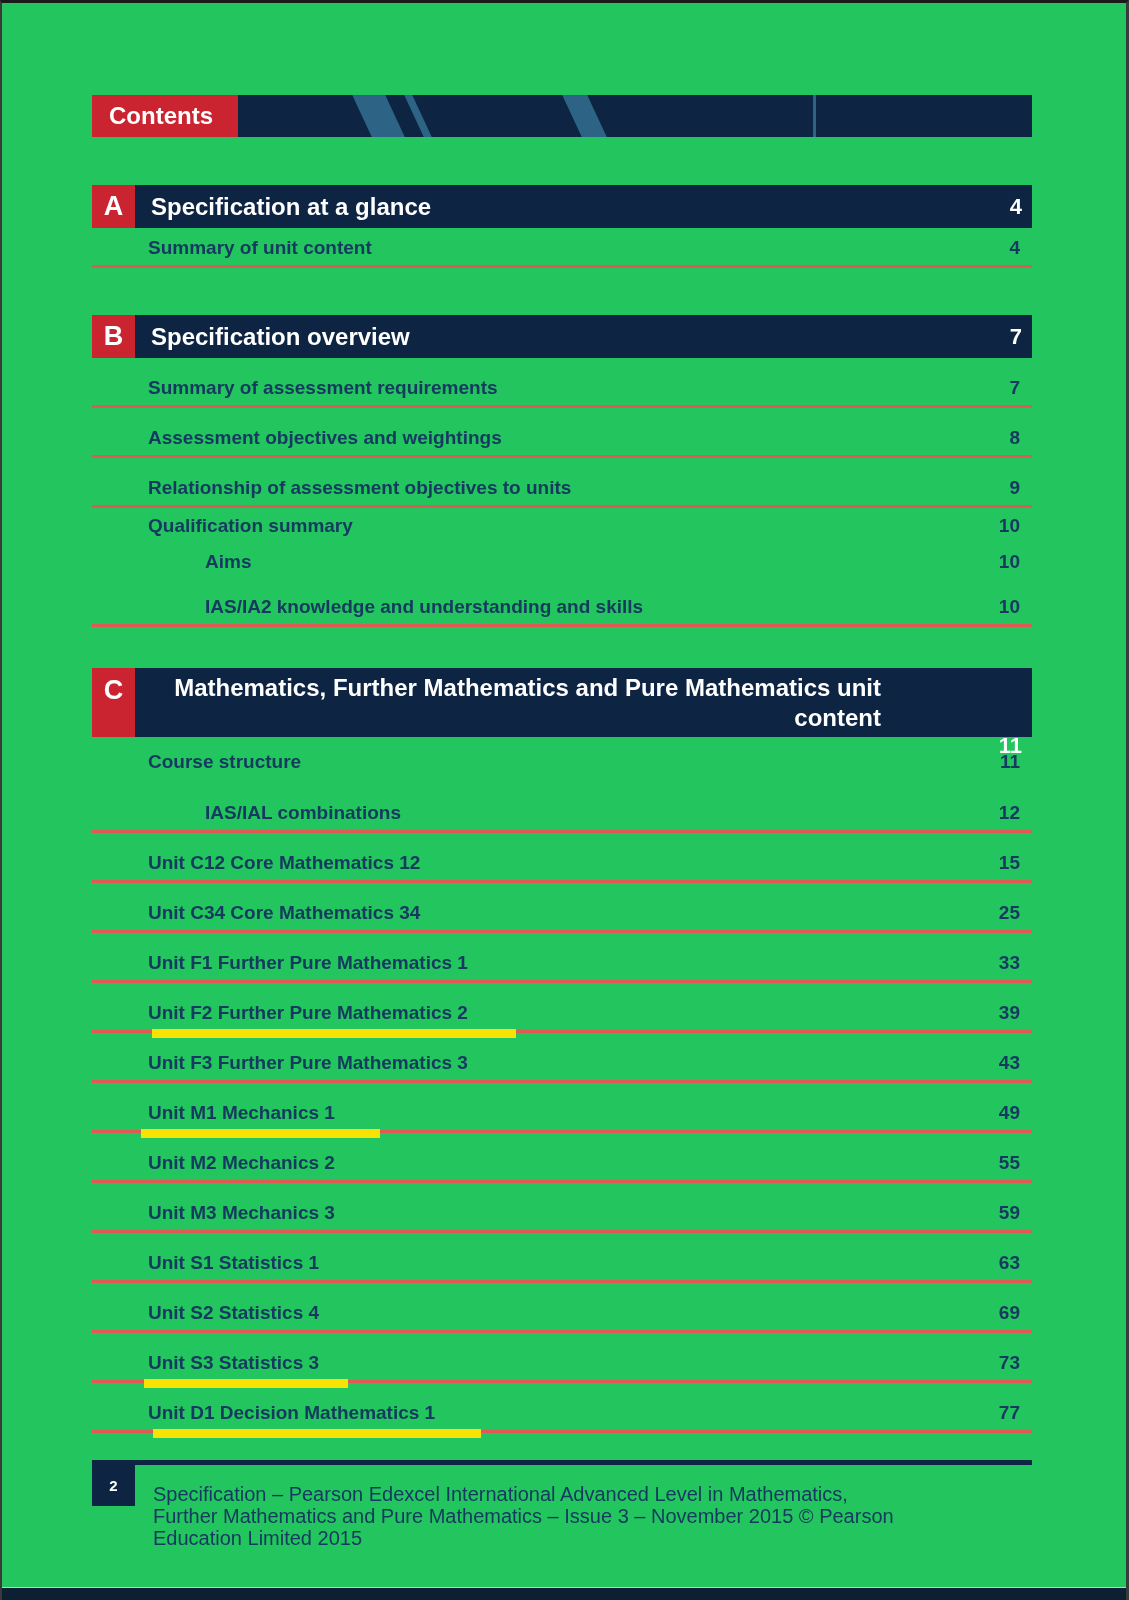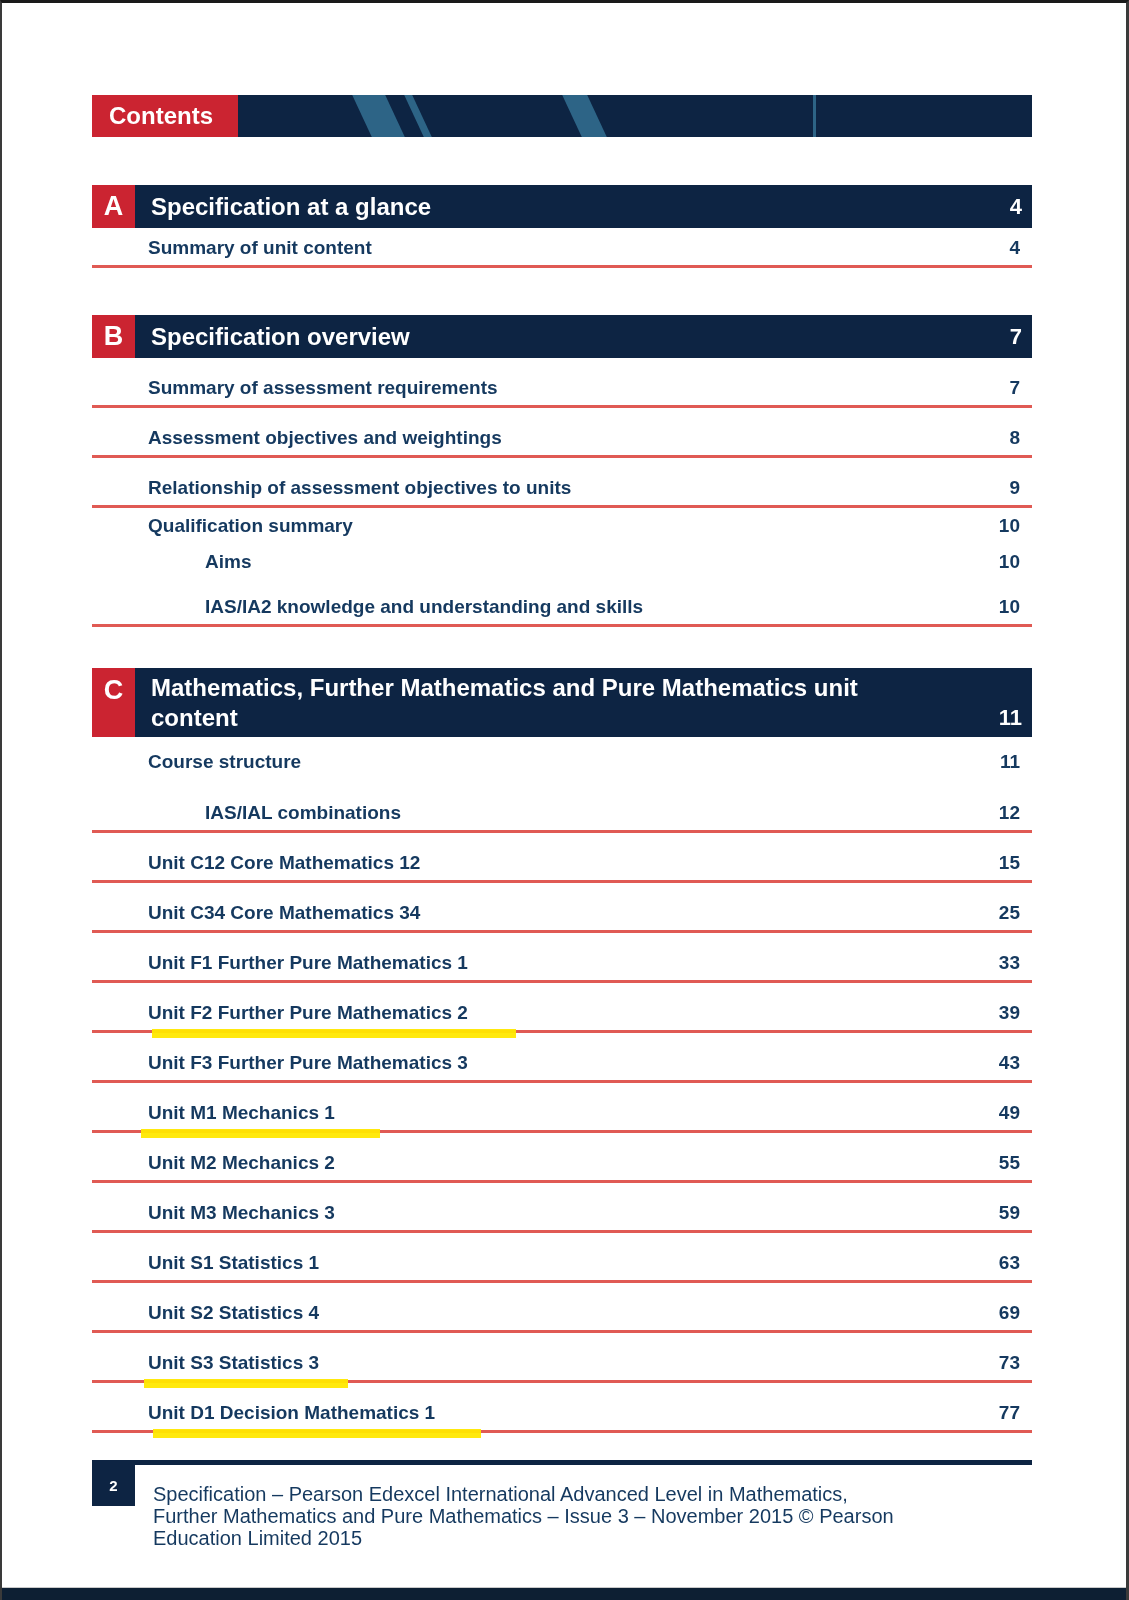--- a/index.html
+++ b/index.html
@@ -7,21 +7,21 @@
     --red:#cb2431;
     --stripe:#2d6486;
     --uline:#e05a54;
     --yellow:#ffe800;
     --ink:#15395f;
   }
   *{margin:0;padding:0;box-sizing:border-box;}
   html,body{background:#e8e8e8;}
   body{width:1129px;}
   .page{
-    position:relative;width:1129px;height:1600px;background:#ffffff;
+    position:relative;width:1129px;height:1600px;background:#22c55e;
     border-top:3px solid #1a1a1a;border-left:2px solid #3a3a3a;border-right:3px solid #3a3a3a;
     font-family:"Liberation Sans",sans-serif;overflow:hidden;
   }
   .content{margin-left:90px;width:940px;}
 
   
   .contents-bar{display:flex;height:42px;margin-top:92px;}
   .contents-label{
     width:146px;background:var(--red);color:#fff;font-size:24px;font-weight:bold;
     display:flex;align-items:center;padding-left:17px;
@@ -38,24 +38,24 @@
   .sec-a{margin-top:48px;}
   .sec-b{margin-top:47px;}
   .sec-c{margin-top:41px;}
   .sec-letter{
     width:43px;min-width:43px;background:var(--red);color:#fff;font-size:27px;font-weight:bold;
     display:flex;align-items:center;justify-content:center;
   }
   .sec-c .sec-letter{align-items:flex-start;padding-top:7px;}
   .sec-main{
     flex:1;background:var(--navy);color:#fff;display:flex;
-    justify-content:space-between;padding:0 10px 0 16px;
+    justify-content:space-between;padding:0 10px 0 16px;text-align:right;
   }
   .sec-a .sec-main,.sec-b .sec-main{height:43px;align-items:center;}
-  .sec-c .sec-main{height:69px;align-items:flex-end;padding-bottom:6px;}
+  .sec-c .sec-main{height:69px;align-items:flex-end;padding-bottom:6px;flex-direction:column;}
   .sec-title{font-size:24px;font-weight:bold;line-height:30px;}
   .sec-c .sec-title{align-self:flex-start;padding-top:5px;max-width:730px;}
   .sec-page{font-size:22px;font-weight:bold;}
 
   
   .row{
     position:relative;display:flex;align-items:flex-end;justify-content:space-between;
     padding:0 12px 9px 56px;
   }
   .row .lab{font-size:19px;font-weight:bold;color:var(--ink);}

